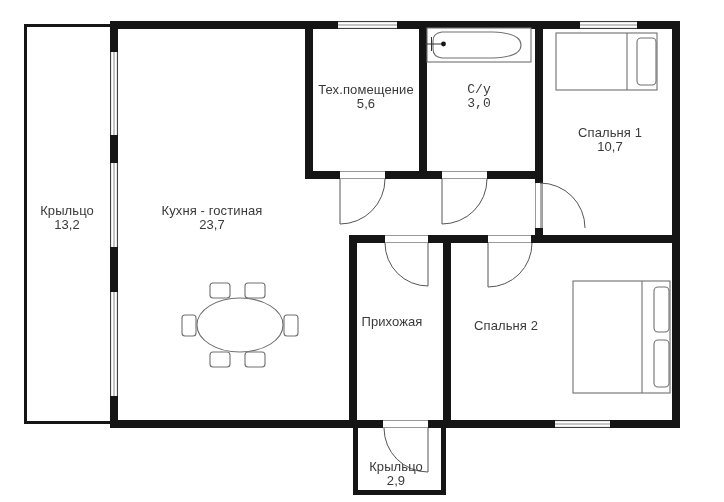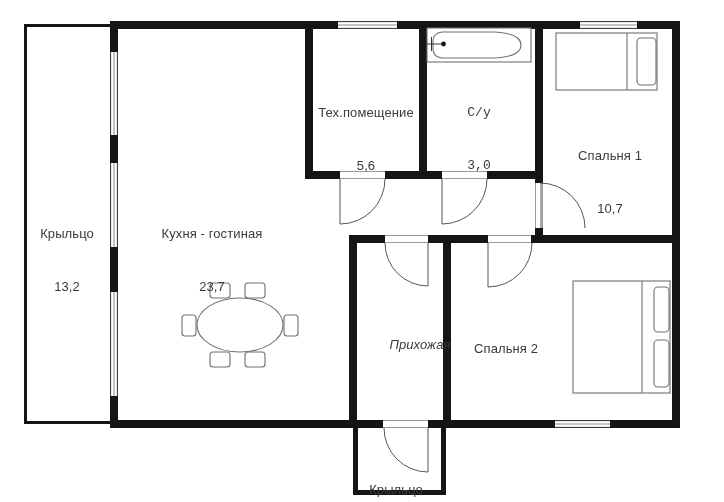--- a/index.html
+++ b/index.html
@@ -13,22 +13,22 @@
   #plan-svg{position:absolute;left:0;top:0;}
   .room-label{
     position:absolute;
     text-align:center;
     color:#3a3a3a;
     font-size:13px;
     line-height:14px;
     letter-spacing:.1px;
     white-space:nowrap;
   }
-  .room-name{font-weight:400;margin-top:23px;}
-  .room-area{font-weight:400;margin-top:39px;}
+  .room-name{font-weight:400;}
+  .room-area{font-weight:400;}
 </style>
 </head>
 <body>
 
 <div id="canvas">
 
   <svg id="plan-svg" width="724" height="502" viewBox="0 0 724 502">
 
     <g fill="#151515">
       <rect x="24" y="24" width="3" height="400"></rect>
@@ -212,21 +212,21 @@
 
   <div class="room-label" style="left:540px; top:126px; width:140px;">
     <div class="room-name">Спальня 1</div>
     <div class="room-area">10,7</div>
   </div>
 
   <div class="room-label" style="left:436px; top:319px; width:140px;">
     <div class="room-name">Спальня 2</div>
   </div>
 
-  <div class="room-label" style="left:360px; top:315px; width:120px;font-style:italic;">
+  <div class="room-label" style="left:332px; top:315px; width:120px;">
     <div class="room-name">Прихожая</div>
   </div>
 
   <div class="room-label" style="left:337px; top:460px; width:118px;">
     <div class="room-name">Крыльцо</div>
     <div class="room-area">2,9</div>
   </div>
 
 </div>
 

